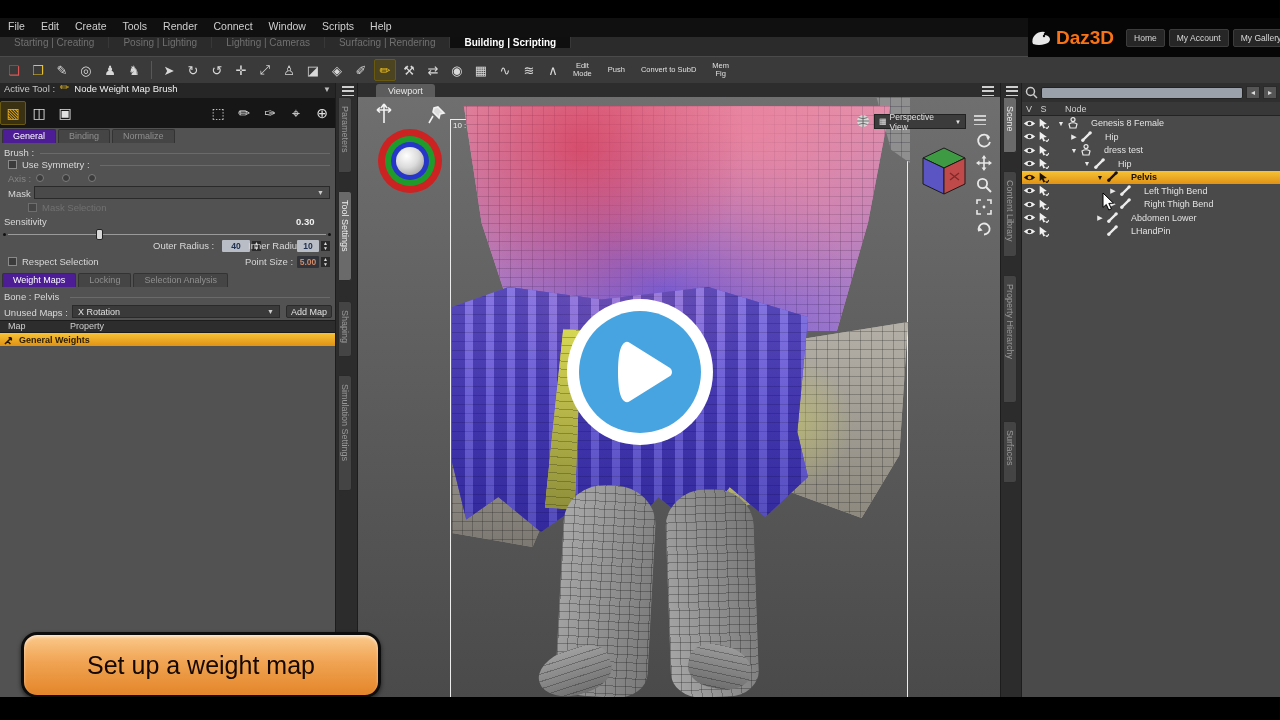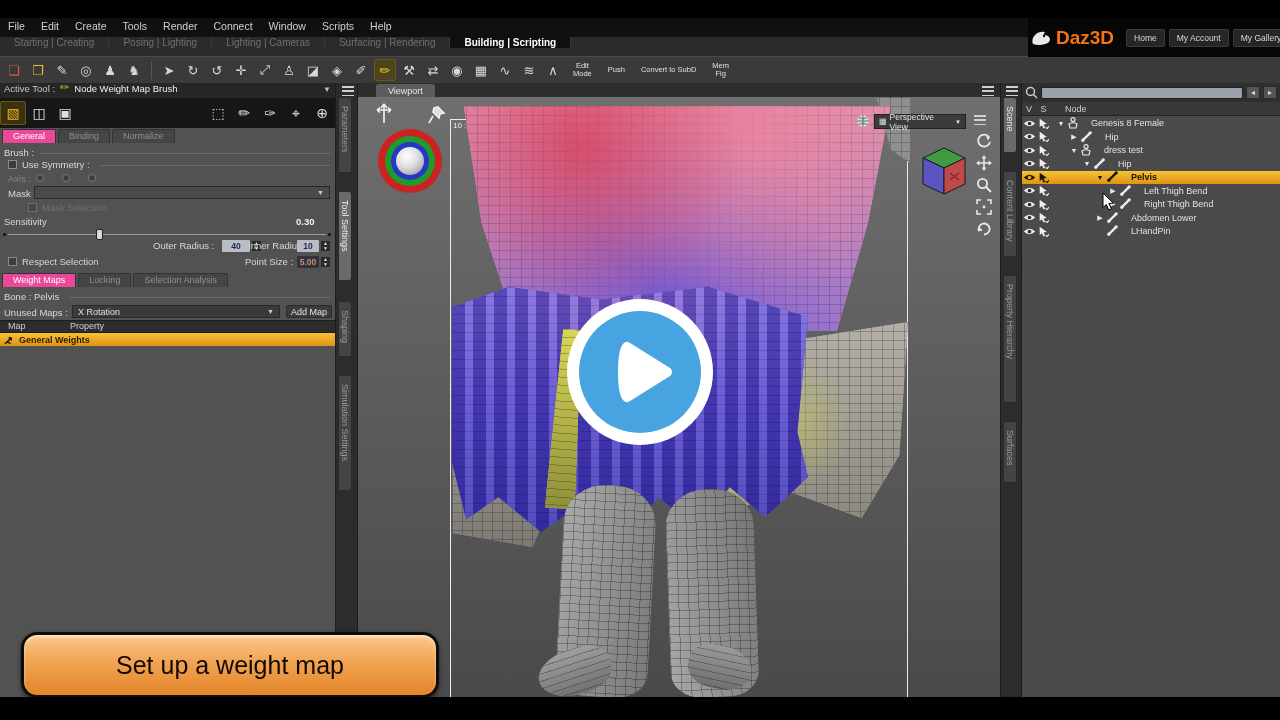--- a/index.html
+++ b/index.html
@@ -27,21 +27,21 @@
 
   
   #toolpanel{position:absolute;left:0;top:83px;width:335px;height:614px;background:#525252;color:#d8d8d8;font-size:9.5px}
   #activeToolBar{position:absolute;left:0;top:0;width:100%;height:15px;background:#262626;display:flex;align-items:flex-end;gap:5px;padding:4px 4px}
   #activeToolBar .caret{margin-left:auto;color:#bbb;font-size:8px}
   #iconrow{position:absolute;left:0;top:15px;width:100%;height:30px;background:#161616;display:flex;align-items:center}
   .pi{width:26px;height:24px;display:flex;align-items:center;justify-content:center;font-size:14px;color:#e0e0e0}
   .pi.sel{color:#f2b41c;background:#3a3112;border:1px solid #6a5a10;border-radius:2px}
   .tabs-row{position:absolute;display:flex;height:14px}
   .ptab{font-size:9px;padding:1px 10px;background:#454545;color:#8f8f8f;border:1px solid #333;border-bottom:none;margin-right:2px;border-radius:2px 2px 0 0}
-  .ptab.active{background:#ec4899;color:#fff}
+  .ptab.active{background:#4c1d95;color:#fff}
   .plabel{position:absolute;color:#d8d8d8;white-space:nowrap}
   .pdim{color:#858585}
   .hline{position:absolute;height:1px;background:#6a6a6a}
   .checkbox{position:absolute;width:9px;height:9px;border:1px solid #8a8a8a;background:#3c3c3c}
   .radio{position:absolute;width:8px;height:8px;border-radius:50%;border:1px solid #7c7c7c;background:#3c3c3c}
   .spinbox{position:absolute;height:16px;display:flex;align-items:center}
   .spinval{background:#b9bdc6;color:#203050;font-size:8.5px;font-weight:bold;text-align:center;height:12px;line-height:12px;border-radius:1px}
   .spinval.darkv{background:#30343a;color:#cf8a6a}
   .spinarrows{display:flex;flex-direction:column;margin-left:2px}
   .spinarrows span{font-size:5px;line-height:5px;color:#ddd;background:#2a2a2a;padding:0 2px}
@@ -89,21 +89,21 @@
   .navbtn{width:14px;height:13px;background:#555;border:1px solid #2a2a2a;color:#ddd;font-size:8px;display:flex;align-items:center;justify-content:center}
   #treehead{position:absolute;left:0;top:19px;width:100%;height:14px;background:#383838;border-bottom:1px solid #232323;display:flex;align-items:center;color:#cfcfcf}
   .trow{position:absolute;left:0;width:100%;height:13.5px;display:flex;align-items:center;cursor:default}
   .trow.sel{background:linear-gradient(#f6c336,#e19214);color:#1c1200;font-weight:bold}
   .trow .vcol{width:14px;display:flex;justify-content:center}
   .trow .scol{width:15px;display:flex;justify-content:center}
   .expander{width:8px;font-size:7px;color:#e8e8e8;text-align:center}
   .trow.sel .expander{color:#1c1200}
   .nlabel{margin-left:12px;white-space:nowrap}
 
-  #banner{position:absolute;left:21px;top:632px;width:418px;height:66px;border:3px solid #0d0d0d;border-radius:16px;
+  #banner{position:absolute;left:21px;top:632px;width:360px;height:66px;border:3px solid #0d0d0d;border-radius:16px;
     background:linear-gradient(#fbc98b,#f0a453 45%,#e4852a);box-shadow:inset 0 2px 3px rgba(255,255,255,.55),0 2px 4px rgba(0,0,0,.6);
     display:flex;align-items:center;justify-content:center}
   #banner span{font-size:25px;color:#140800}
   #bottombar{position:absolute;left:0;top:697px;width:1280px;height:23px;background:#000}
   svg{display:block}
 </style>
 </head>
 <body>
 
 <div id="page">

